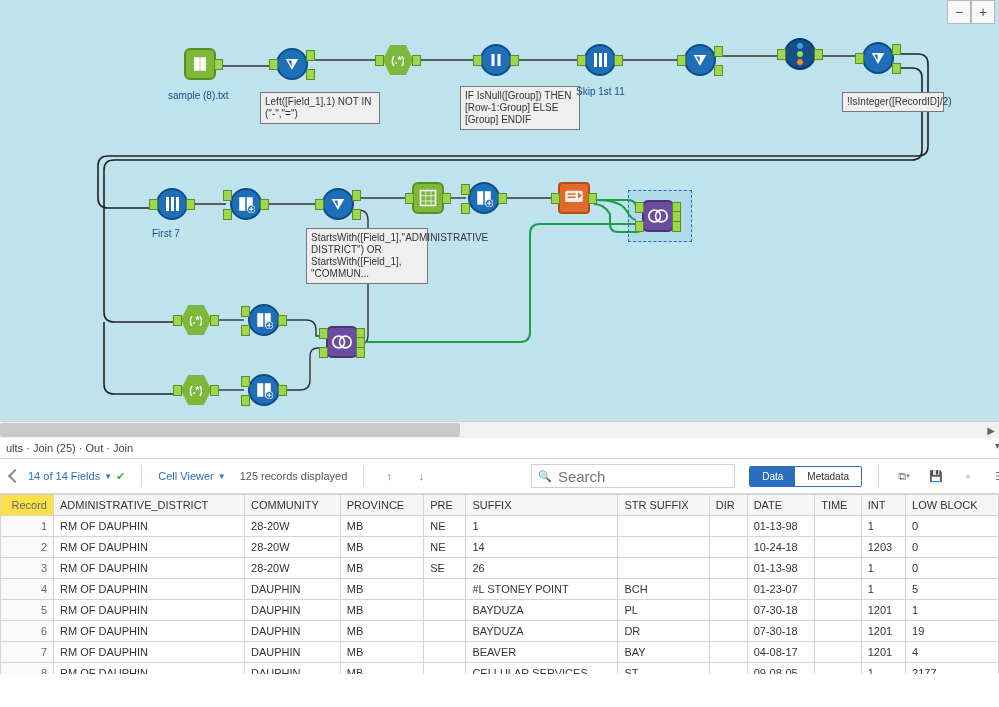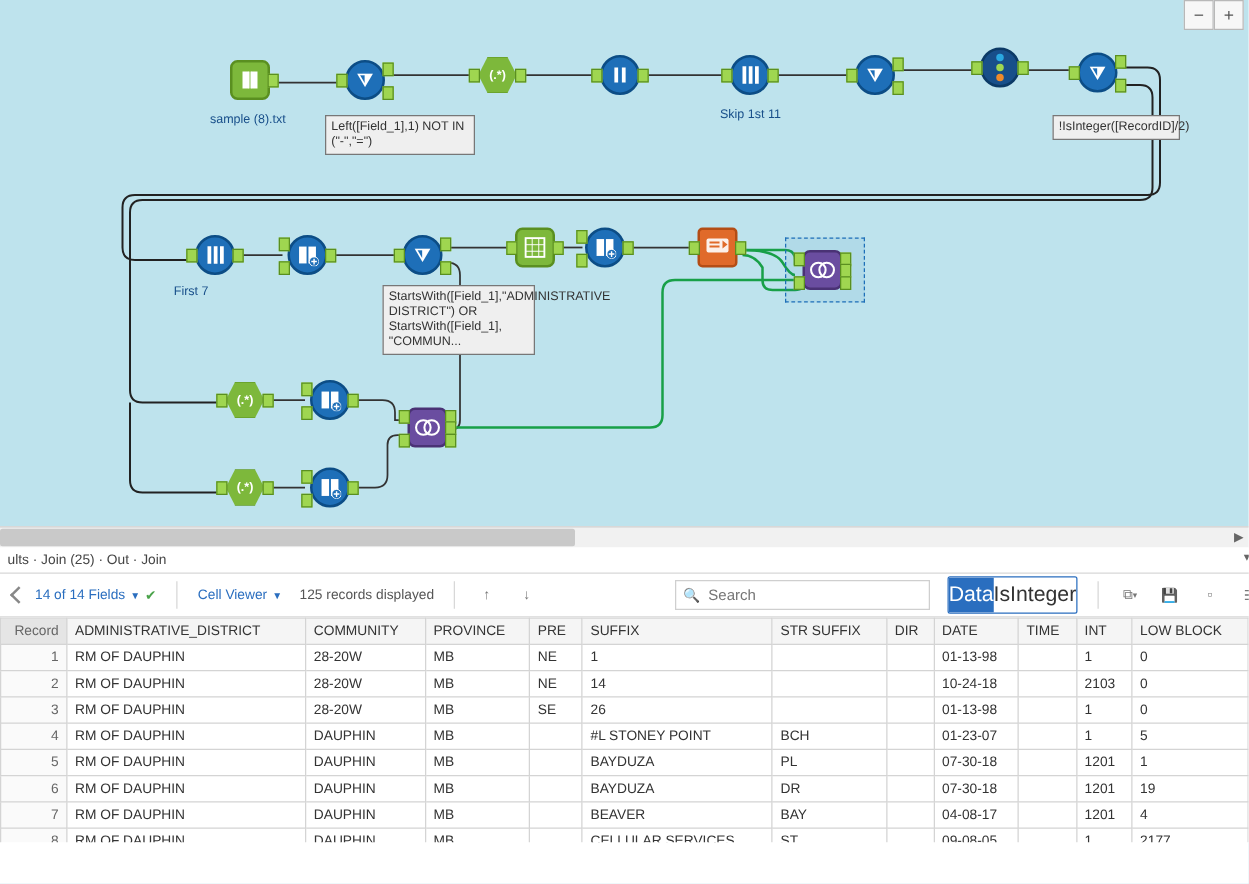--- a/index.html
+++ b/index.html
@@ -40,32 +40,32 @@
 
   .tabstrip{width:999px;height:20px;background:#fff;border-bottom:1px solid #d8d8d8;display:flex;align-items:center;padding:0 6px;font-size:11px;color:#444;position:relative}
   .tabstrip .chev{position:absolute;right:6px;top:2px;color:#666;font-size:10px}
 
   .toolbar{width:999px;height:34px;border-bottom:1px solid #d8d8d8;display:flex;align-items:center;gap:14px;padding:0 10px}
   .toolbar .sep{width:1px;height:22px;background:#d8d8d8;margin:0 2px}
   .toolbar .link{color:#2a6ebf;cursor:pointer;display:flex;align-items:center;gap:4px}
   .toolbar .mut{color:#555}
   .toolbar .btn-ic{width:18px;height:18px;display:inline-flex;align-items:center;justify-content:center;color:#777}
   .toolbar .search{display:flex;align-items:center;border:1px solid #cfcfcf;height:22px;padding:0 6px;width:190px;margin-left:auto}
-  .toolbar .search input{border:0;outline:0;font-size:12px;width:160px}
+  .toolbar .search input{border:0;outline:0;font-size:15px;width:160px}
   .toolbar .pill{display:flex;border:1px solid #2a6ebf;border-radius:2px;overflow:hidden}
-  .toolbar .pill span{padding:4px 0;font-size:17px}
+  .toolbar .pill span{padding:4px 12px;font-size:10px}
   .toolbar .pill .active{background:#2a6ebf;color:#fff}
 
   .gridwrap{width:999px;height:180px;overflow:hidden}
   table.grid{border-collapse:collapse;width:100%;font-size:11px}
   table.grid th,table.grid td{border:1px solid #d4d4d4;padding:2px 6px;text-align:left;white-space:nowrap;height:16px}
   table.grid th{background:#f5f5f5;font-weight:400;color:#333}
   table.grid td{background:#fff}
   table.grid .rownum{text-align:right;color:#666;width:40px;background:#fafafa}
-  table.grid th.rownum{background:#e5e5e5}
+  table.grid th.rownum{background:#fde047}
 
   .zoombtn{position:absolute;top:0;width:22px;height:22px;border:1px solid #b8b8b8;background:#f7f7f7;display:flex;align-items:center;justify-content:center;color:#555;font-size:14px}
 
   
   .i-book{width:18px;height:18px}
   .i-cols{display:flex;gap:2px}
   .i-cols span{width:3px;height:14px;background:#fff}
   .i-text{font-size:10px;font-weight:600}
 </style>
 </head>
@@ -147,20 +147,21 @@
 
   <div class="tool blue" style="left:480px;top:44px">
     <div class="body round">
         <svg viewBox="0 0 24 24" width="18" height="18">
           <path fill="#fff" d="M6 4h4v16H6zM14 4h4v16h-4z"></path>
         </svg>
       </div>
       <span class="port l"></span>
       <span class="port r"></span>
   </div>
+  <div class="ann" style="left:460px;top:86px;width:110px">IF IsNull([Group]) THEN [Row-1:Group] ELSE [Group] ENDIF</div>
 
   <div class="tool blue" style="left:584px;top:44px">
     <div class="body round">
         <div class="i-cols">
           <span></span>
           <span></span>
           <span></span>
         </div>
       </div>
       <span class="port l"></span>
@@ -203,21 +204,21 @@
     <div class="body round">
         <div class="i-cols">
           <span></span>
           <span></span>
           <span></span>
         </div>
       </div>
       <span class="port l"></span>
       <span class="port r"></span>
   </div>
-  <div class="lbl" style="left:139px;top:228px">First 7</div>
+  <div class="lbl" style="left:152px;top:228px">First 7</div>
 
   <div class="tool blue" style="left:230px;top:188px">
     <div class="body round">
         <svg width="18" height="18" viewBox="0 0 24 24">
           <rect x="3" y="3" width="8" height="18" fill="#fff"></rect>
           <rect x="13" y="3" width="8" height="18" fill="#fff"></rect>
           <circle cx="19" cy="19" r="5" fill="#1e6fb8" stroke="#fff"></circle>
           <path d="M19 16v6M16 19h6" stroke="#fff" stroke-width="1.5"></path>
         </svg>
       </div>
@@ -371,21 +372,21 @@
   <span class="sep"></span>
   <span class="btn-ic">↑</span>
   <span class="btn-ic">↓</span>
 
   <div class="search">
     <span style="color:#999;margin-right:4px">🔍</span>
     <input placeholder="Search" style="">
   </div>
   <div class="pill">
     <span class="active">Data</span>
-    <span>IsInteger</span>
+    <span>Metadata</span>
   </div>
   <span class="sep"></span>
   <span class="btn-ic">⧉<span style="font-size:7px">▾</span></span>
   <span class="btn-ic">💾</span>
   <span class="btn-ic">▫</span>
   <span class="btn-ic">☰</span>
 </div>
 
 <div class="gridwrap">
   <table class="grid" id="grid">
@@ -424,21 +425,21 @@
           <td class="rownum">2</td>
           <td>RM OF DAUPHIN</td>
           <td>28-20W</td>
           <td>MB</td>
           <td>NE</td>
           <td>14</td>
           <td></td>
           <td></td>
           <td>10-24-18</td>
           <td></td>
-          <td>2103</td>
+          <td>1203</td>
           <td>0</td>
         </tr>
         <tr>
           <td class="rownum">3</td>
           <td>RM OF DAUPHIN</td>
           <td>28-20W</td>
           <td>MB</td>
           <td>SE</td>
           <td>26</td>
           <td></td>

